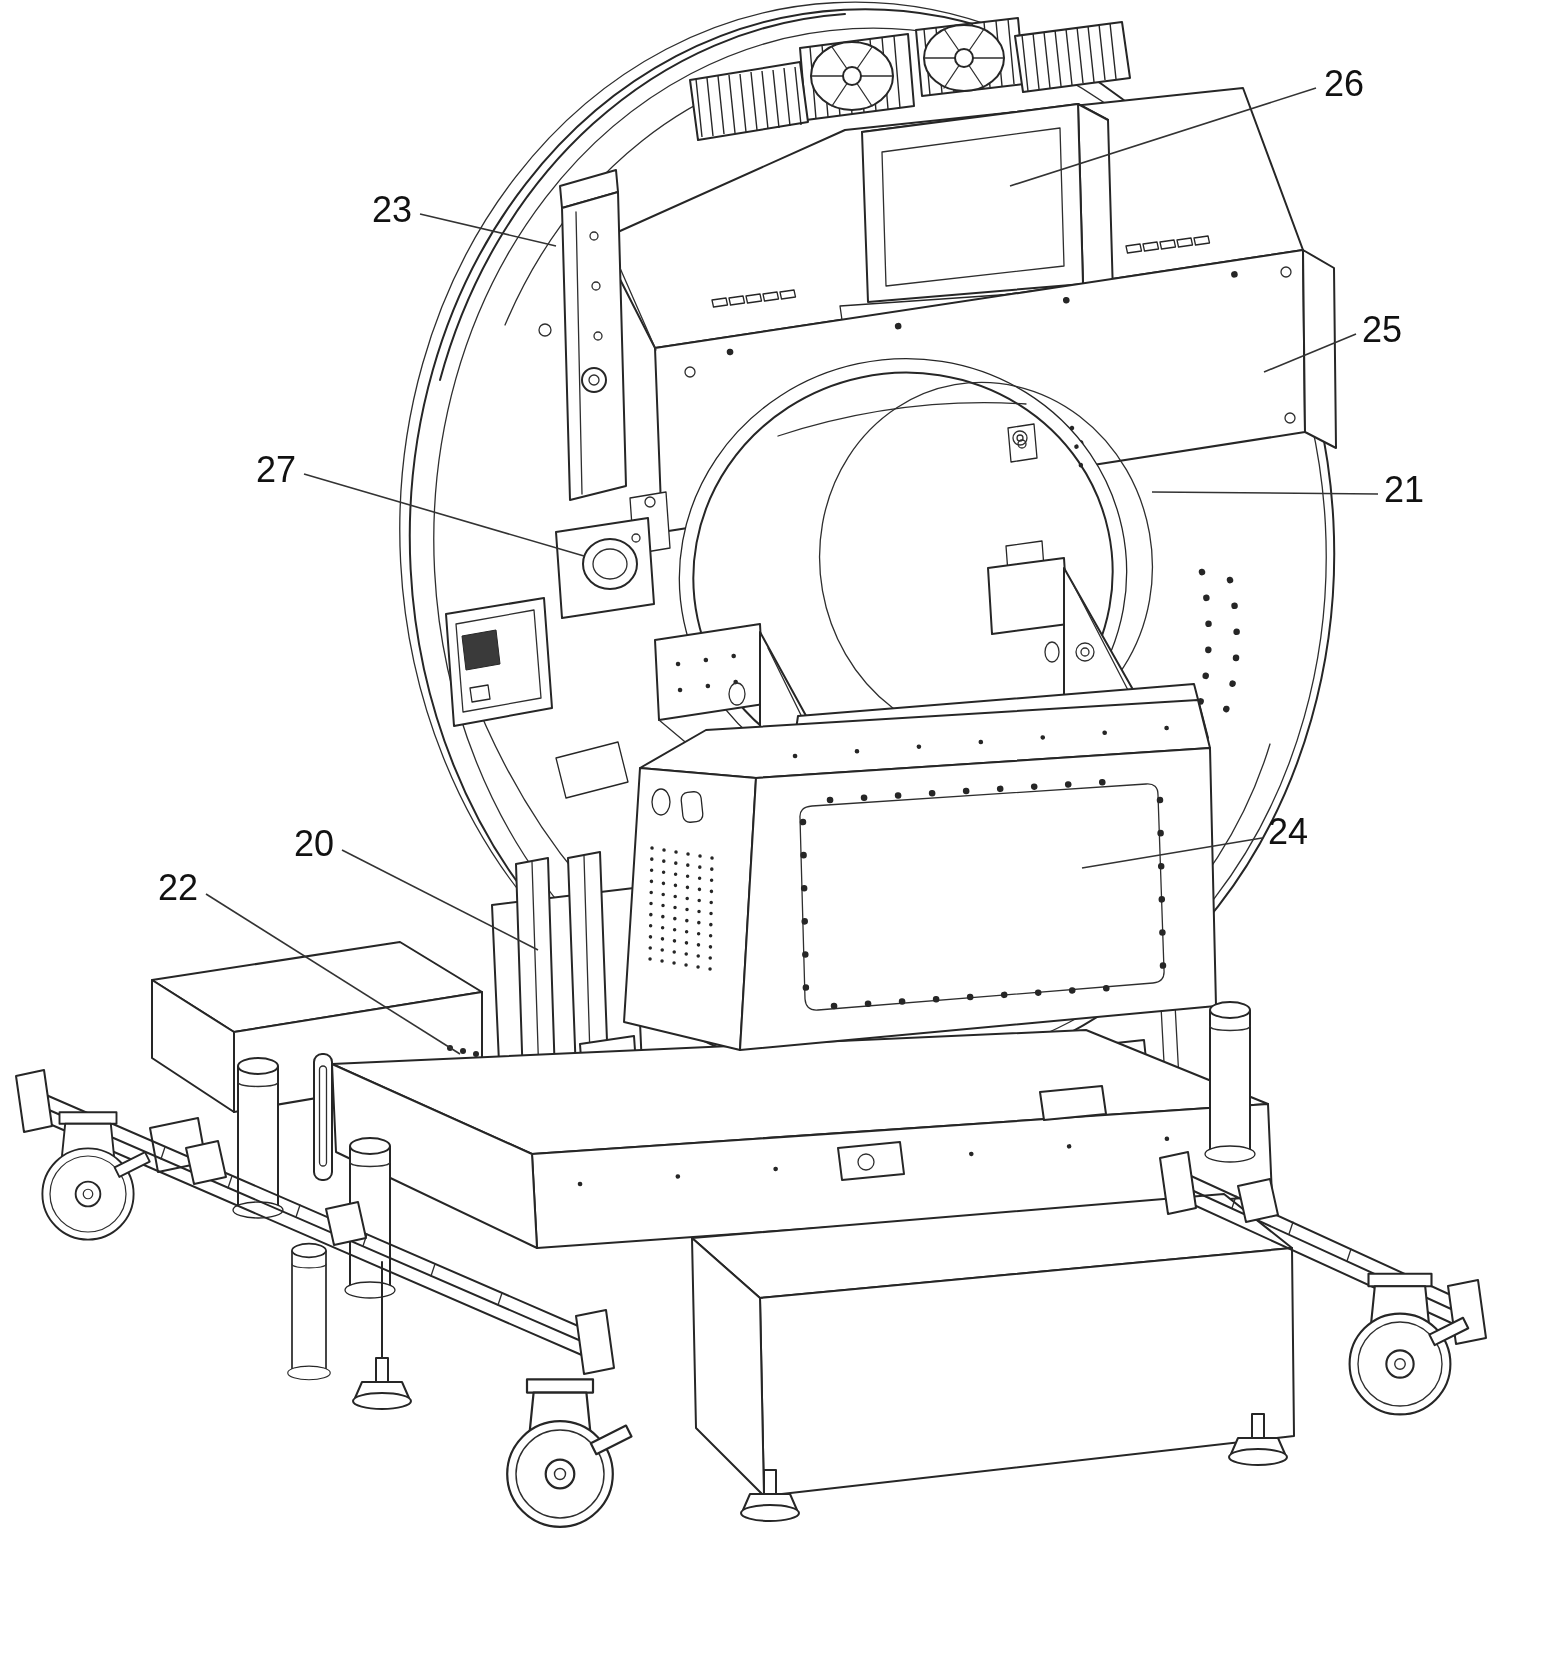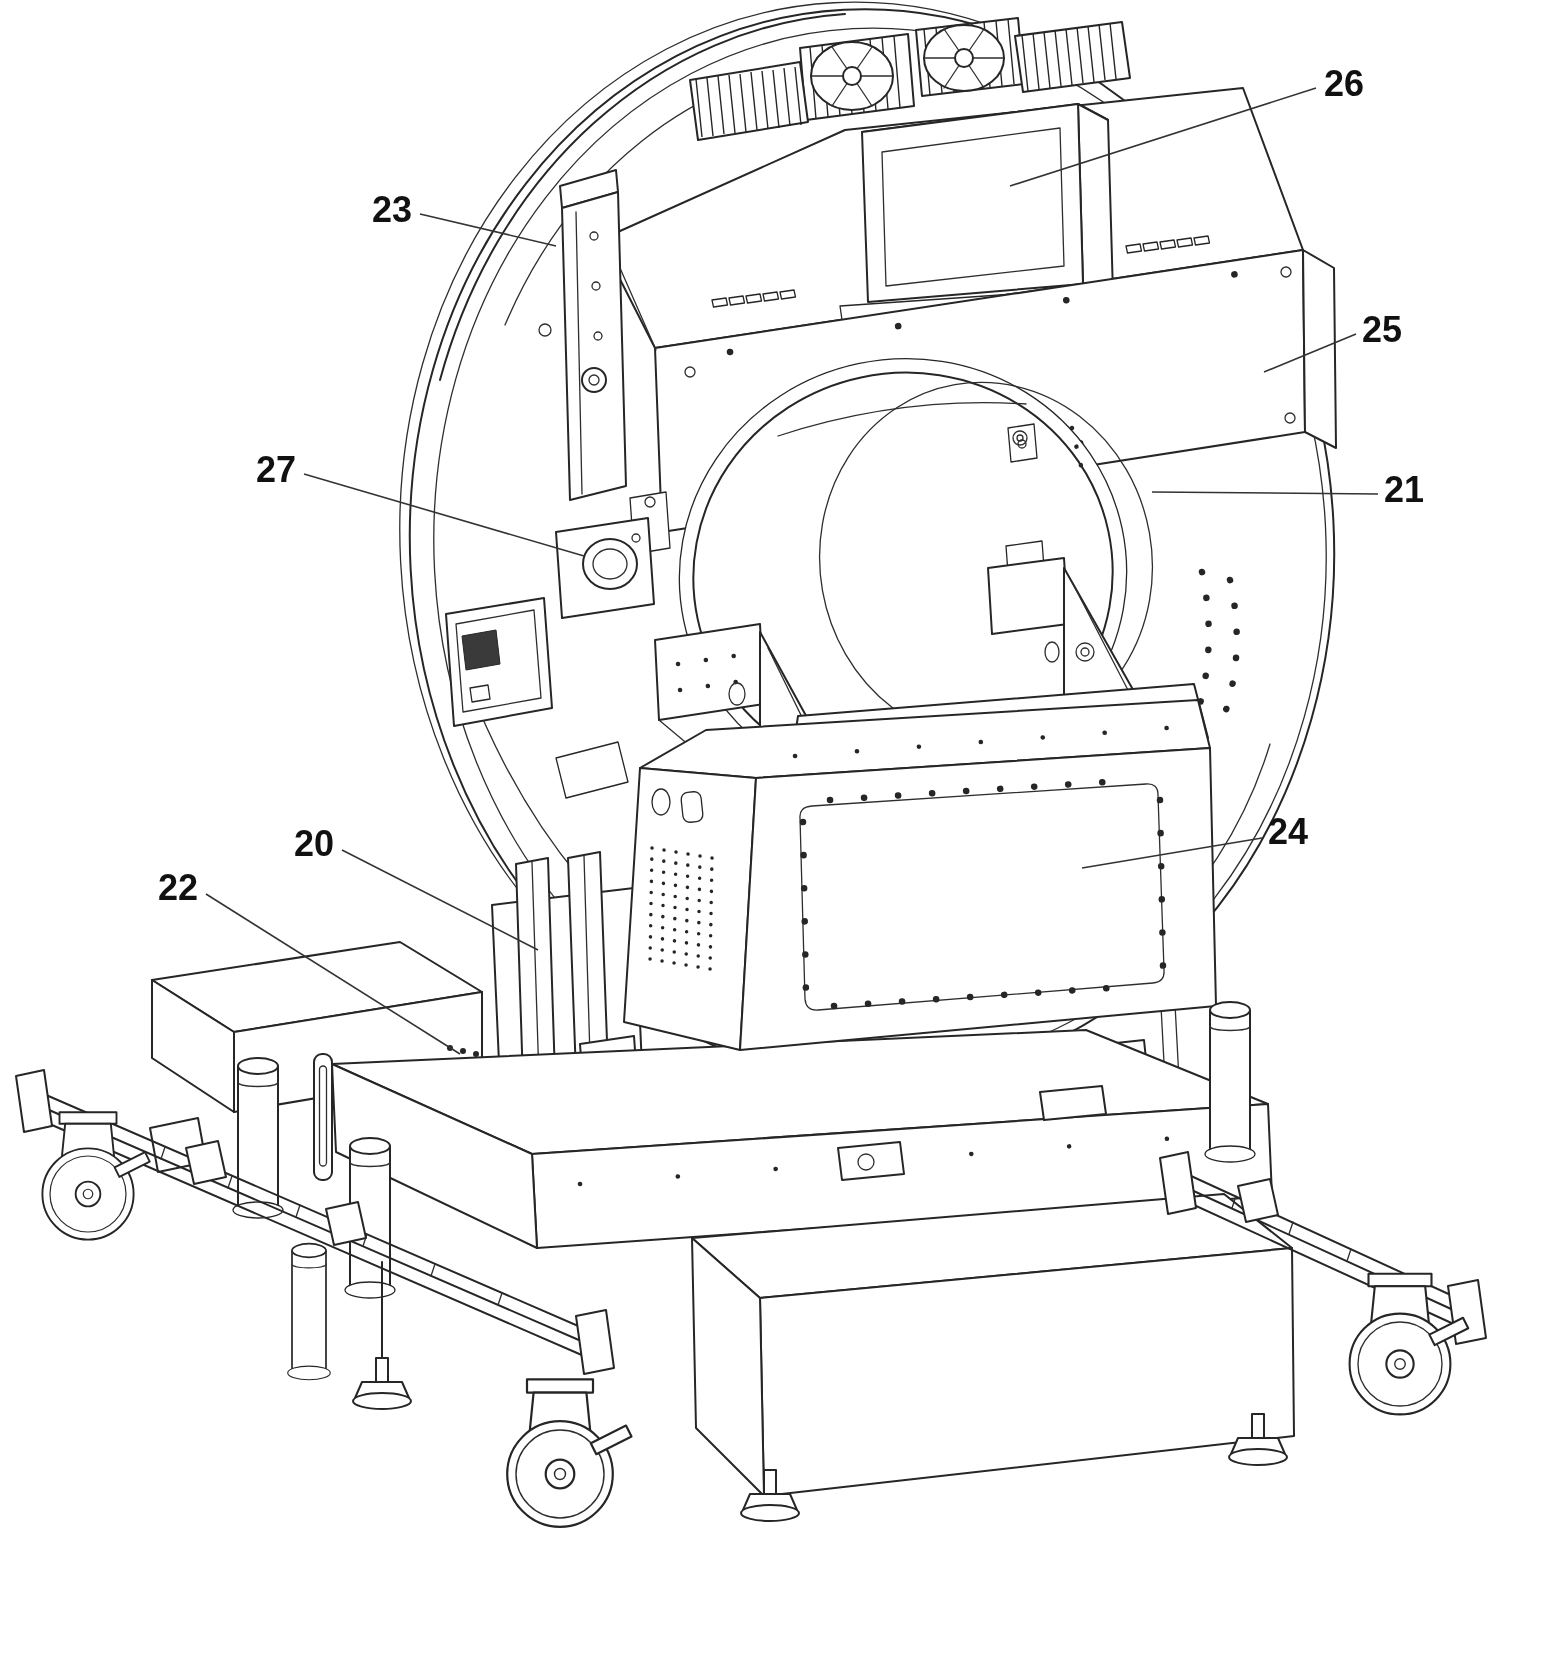--- a/index.html
+++ b/index.html
@@ -1,16 +1,16 @@
 <!DOCTYPE html>
 <html><head>
 <meta charset="utf-8">
 <style>
   html,body{margin:0;padding:0;background:#ffffff;}
-  .figure-wrap{width:1547px;height:1663px;position:relative;background:#ffffff;overflow:hidden;font-weight:bold;}
+  .figure-wrap{width:1547px;height:1663px;position:relative;background:#ffffff;overflow:hidden;}
   svg{display:block;}
   .ln{fill:none;stroke:#262626;stroke-width:2;stroke-linecap:round;stroke-linejoin:round;}
   .thin{fill:none;stroke:#2e2e2e;stroke-width:1.3;stroke-linecap:round;stroke-linejoin:round;}
   .fw{fill:#ffffff;stroke:#262626;stroke-width:2;stroke-linejoin:round;}
   .fwt{fill:#ffffff;stroke:#262626;stroke-width:1.3;stroke-linejoin:round;}
   .bolts{fill:none;stroke:#262626;stroke-width:6.5;stroke-linecap:round;}
   .dots{fill:none;stroke:#262626;stroke-width:4.5;stroke-linecap:round;}
   .mdots{fill:none;stroke:#262626;stroke-width:3.5;stroke-linecap:round;}
   .hatch{fill:none;stroke:#262626;stroke-width:1.4;}
   .dk{fill:#262626;stroke:none;}

